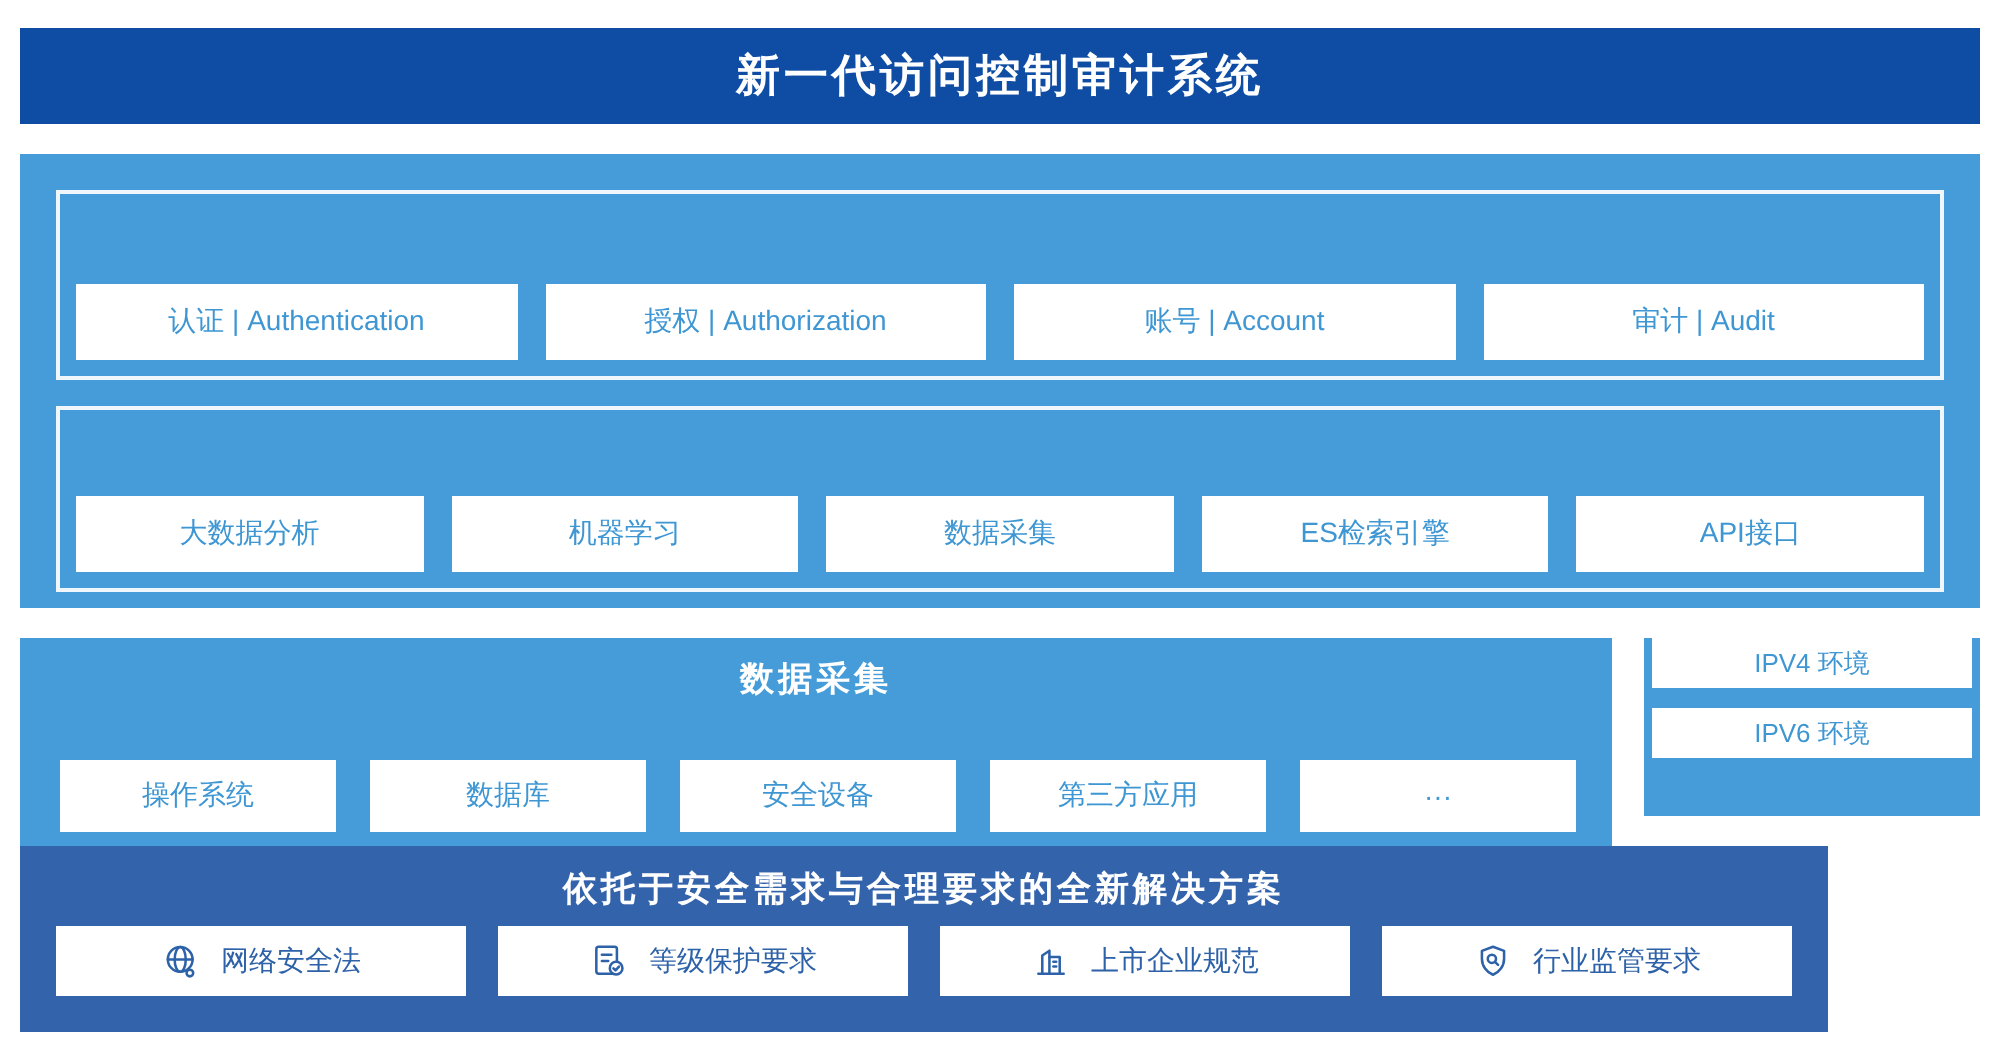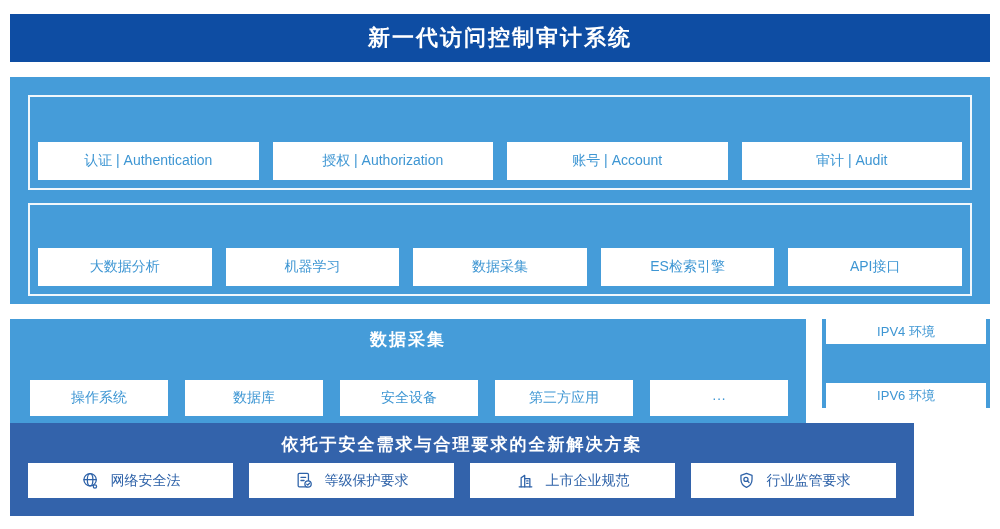--- a/index.html
+++ b/index.html
@@ -47,21 +47,21 @@
     background:#459cd9;
   }
   .collection .panel-title{margin-top:9px;}
   .collection-row{
     position:absolute;left:20px;right:18px;bottom:12px;height:36px;
     display:flex;gap:17px;
   }
   .env-panel{
     position:absolute;left:822px;top:319px;width:168px;height:89px;
     background:#459cd9;display:flex;flex-direction:column;
-    justify-content:space-between;gap:10px;padding:0 4px;box-sizing:border-box;
+    justify-content:flex-start;gap:10px;padding:0 4px;box-sizing:border-box;
   }
   .env-box{
     height:25px;background:#ffffff;display:flex;align-items:center;justify-content:center;
     color:#3e96d3;font-size:13px;
   }
 
   
   .solution{
     position:absolute;left:10px;top:423px;width:904px;height:93px;
     background:#3363ab;

